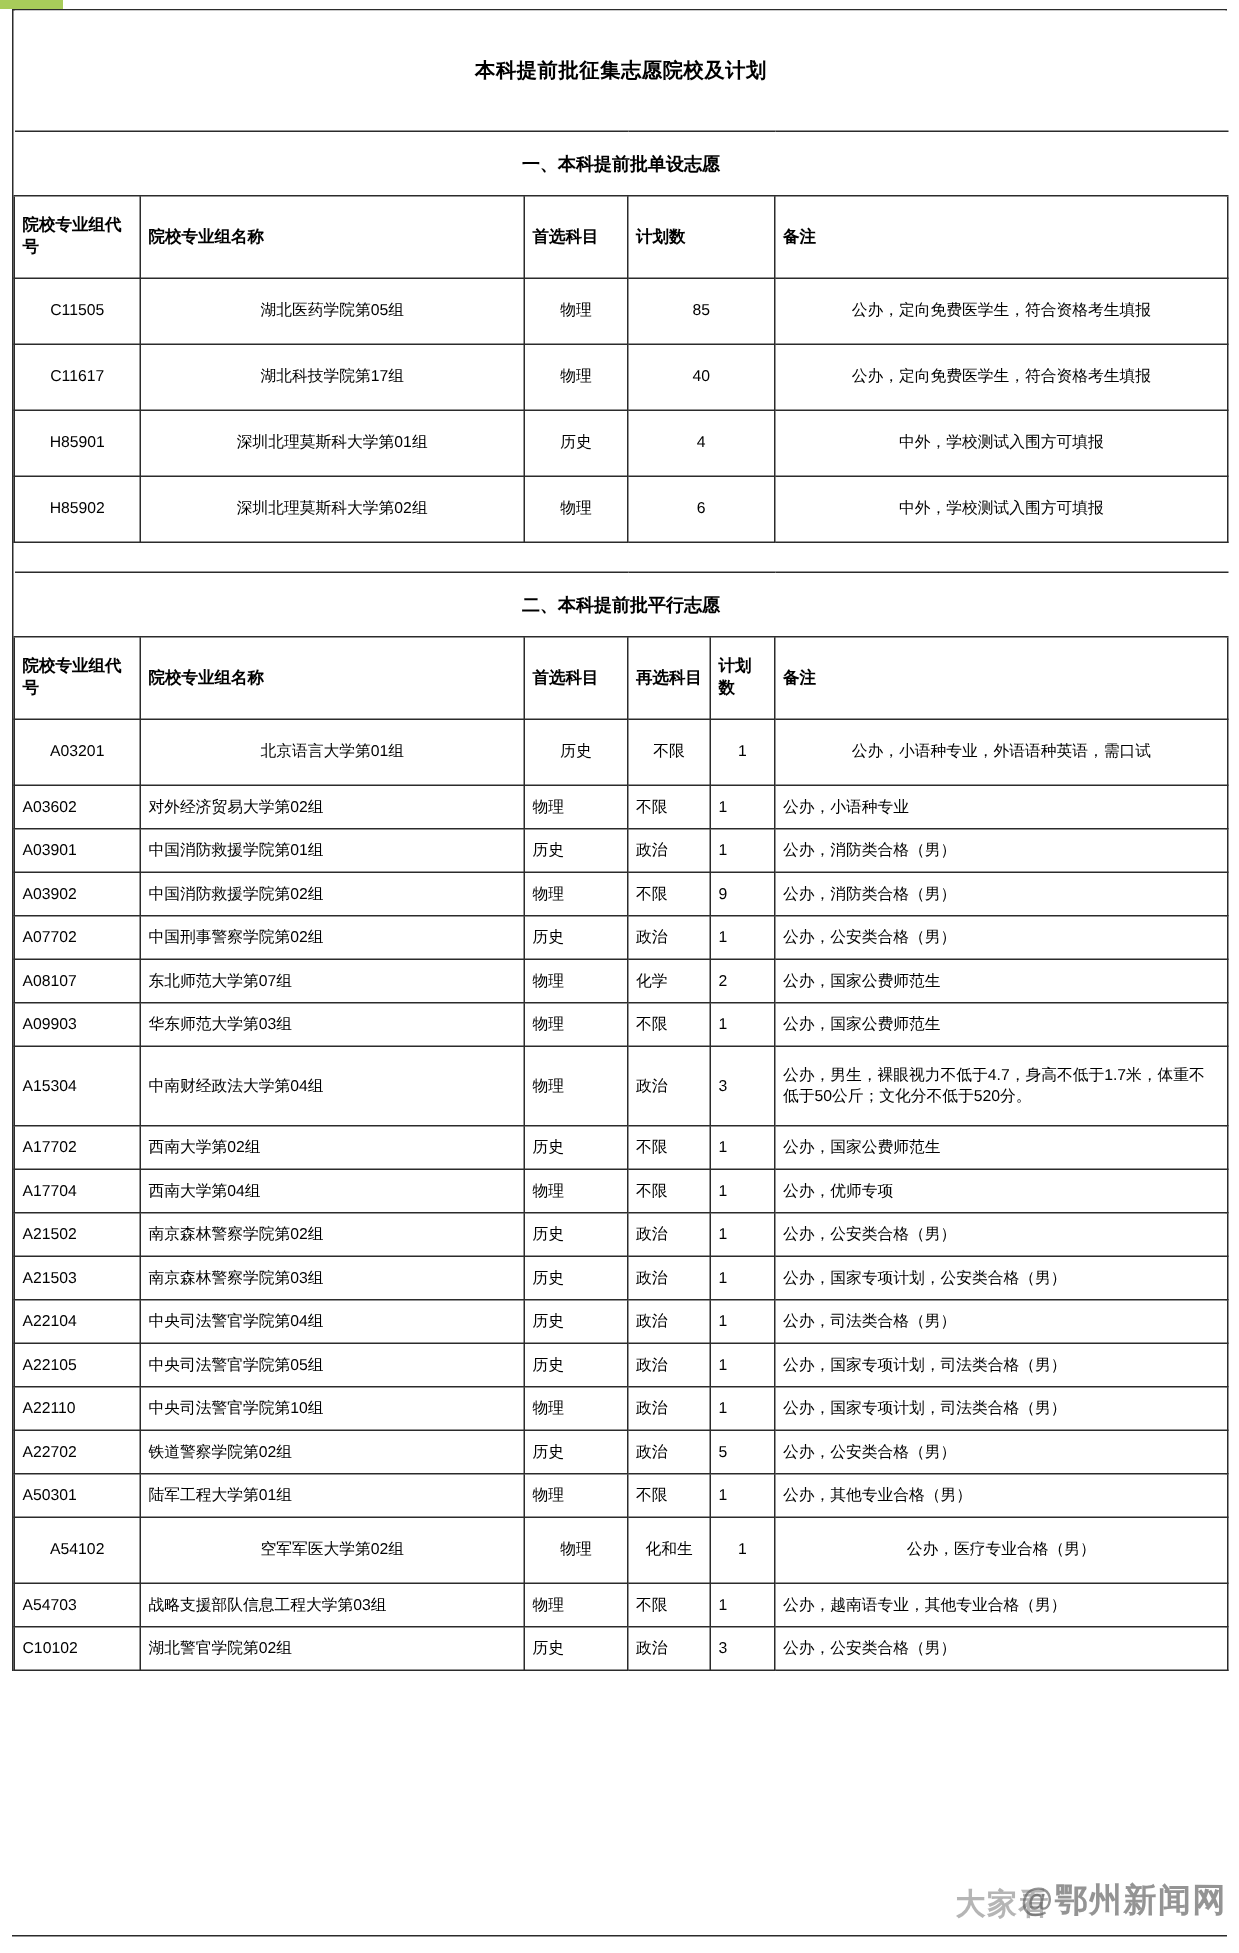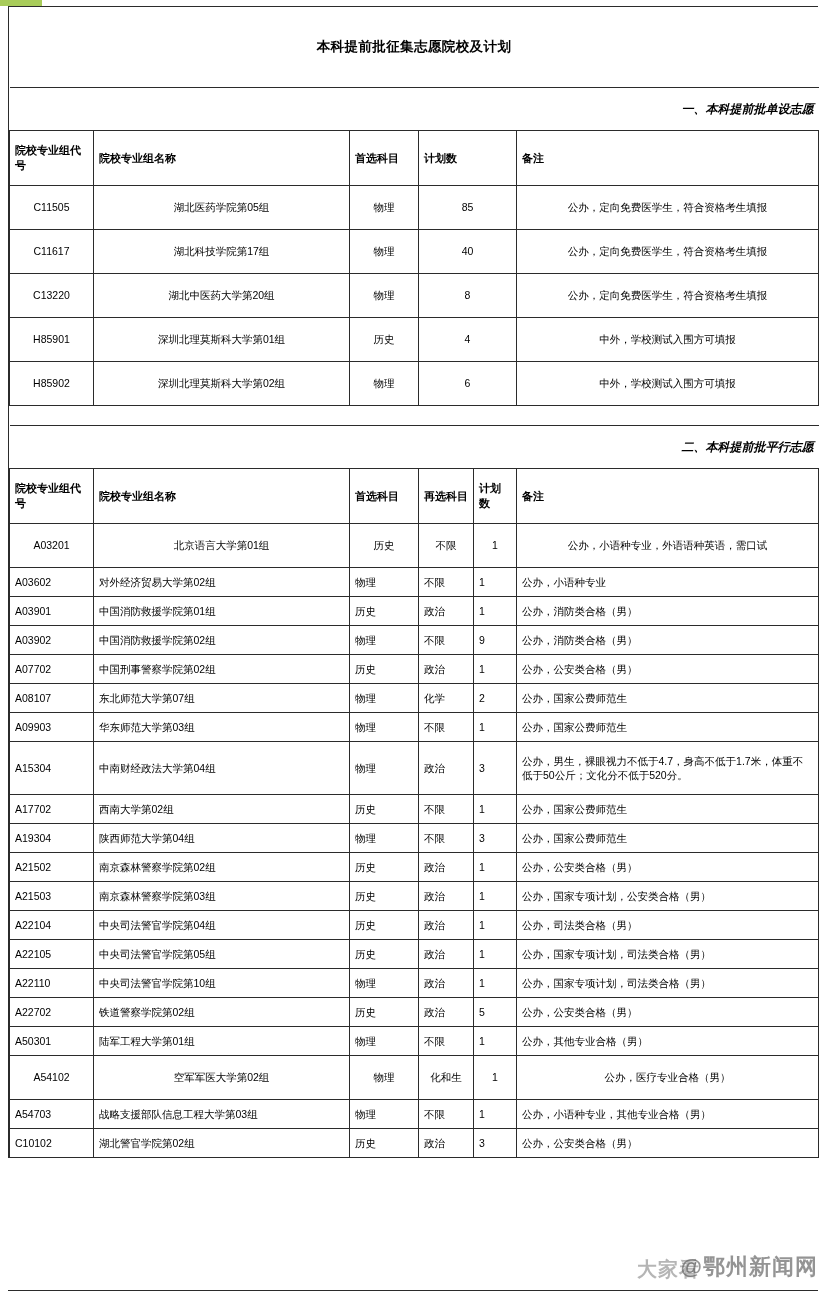--- a/index.html
+++ b/index.html
@@ -60,25 +60,24 @@
     font-weight: bold;
     letter-spacing: 0.4px;
     border-left: none !important;
     border-right: none !important;
     border-top: none !important;
   }
   .section-cell {
     height: 36px;
     font-size: 12px;
     font-weight: bold;
-    text-align: right;
+    text-align: center;
     padding-left: 6px;
     border-left: none !important;
     border-right: none !important;
-    font-style: italic;
   }
   .spacer-cell {
     height: 13px;
     border-left: none !important;
     border-right: none !important;
     border-top: none !important;
     border-bottom: none !important;
   }
   .hdr td {
     height: 48px;
@@ -176,27 +175,20 @@
           <td>公办，定向免费医学生，符合资格考生填报</td>
         </tr>
         <tr class="r-tall">
           <td>C11617</td>
           <td>湖北科技学院第17组</td>
           <td>物理</td>
           <td colspan="2">40</td>
           <td>公办，定向免费医学生，符合资格考生填报</td>
         </tr>
         <tr class="r-tall">
-          <td>C13220</td>
-          <td>湖北中医药大学第20组</td>
-          <td>物理</td>
-          <td colspan="2">8</td>
-          <td>公办，定向免费医学生，符合资格考生填报</td>
-        </tr>
-        <tr class="r-tall">
           <td>H85901</td>
           <td>深圳北理莫斯科大学第01组</td>
           <td>历史</td>
           <td colspan="2">4</td>
           <td>中外，学校测试入围方可填报</td>
         </tr>
         <tr class="r-tall">
           <td>H85902</td>
           <td>深圳北理莫斯科大学第02组</td>
           <td>物理</td>
@@ -287,26 +279,26 @@
           </tr>
           <tr class="r-std">
             <td>A17702</td>
             <td>西南大学第02组</td>
             <td>历史</td>
             <td>不限</td>
             <td>1</td>
             <td>公办，国家公费师范生</td>
           </tr>
           <tr class="r-std">
-            <td>A19304</td>
-            <td>陕西师范大学第04组</td>
-            <td>物理</td>
-            <td>不限</td>
-            <td>3</td>
-            <td>公办，国家公费师范生</td>
+            <td>A17704</td>
+            <td>西南大学第04组</td>
+            <td>物理</td>
+            <td>不限</td>
+            <td>1</td>
+            <td>公办，优师专项</td>
           </tr>
           <tr class="r-std">
             <td>A21502</td>
             <td>南京森林警察学院第02组</td>
             <td>历史</td>
             <td>政治</td>
             <td>1</td>
             <td>公办，公安类合格（男）</td>
           </tr>
           <tr class="r-std">
@@ -364,21 +356,21 @@
             <td>化和生</td>
             <td>1</td>
             <td>公办，医疗专业合格（男）</td>
           </tr>
           <tr class="r-std">
             <td>A54703</td>
             <td>战略支援部队信息工程大学第03组</td>
             <td>物理</td>
             <td>不限</td>
             <td>1</td>
-            <td>公办，小语种专业，其他专业合格（男）</td>
+            <td>公办，越南语专业，其他专业合格（男）</td>
           </tr>
           <tr class="r-std">
             <td>C10102</td>
             <td>湖北警官学院第02组</td>
             <td>历史</td>
             <td>政治</td>
             <td>3</td>
             <td>公办，公安类合格（男）</td>
           </tr>
         </tbody>

